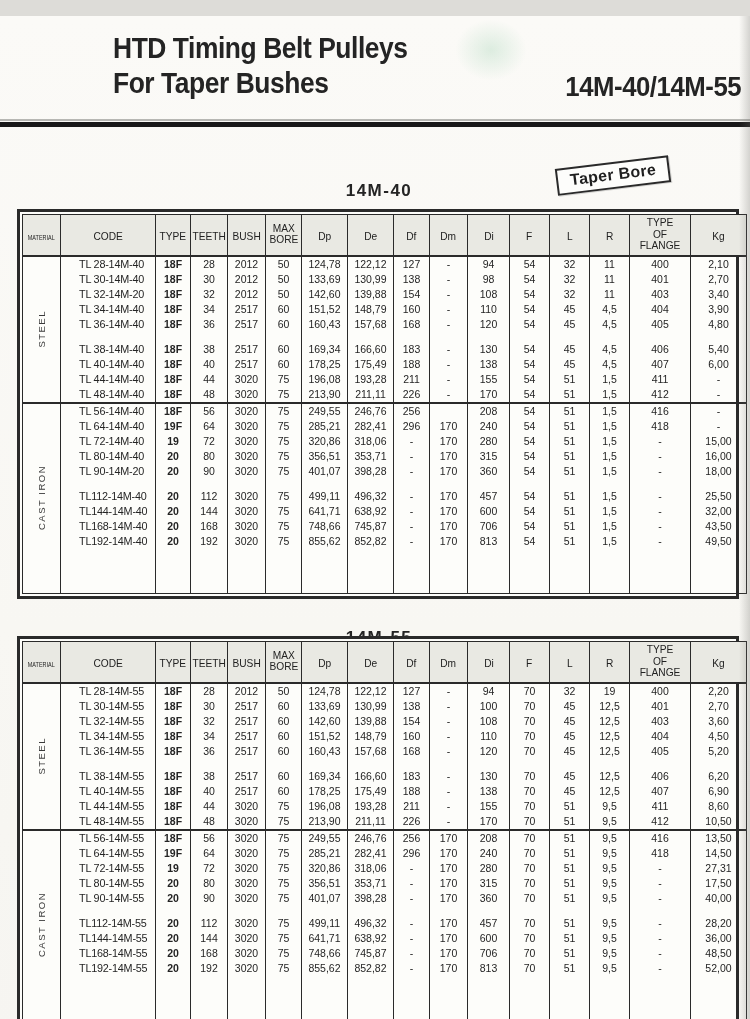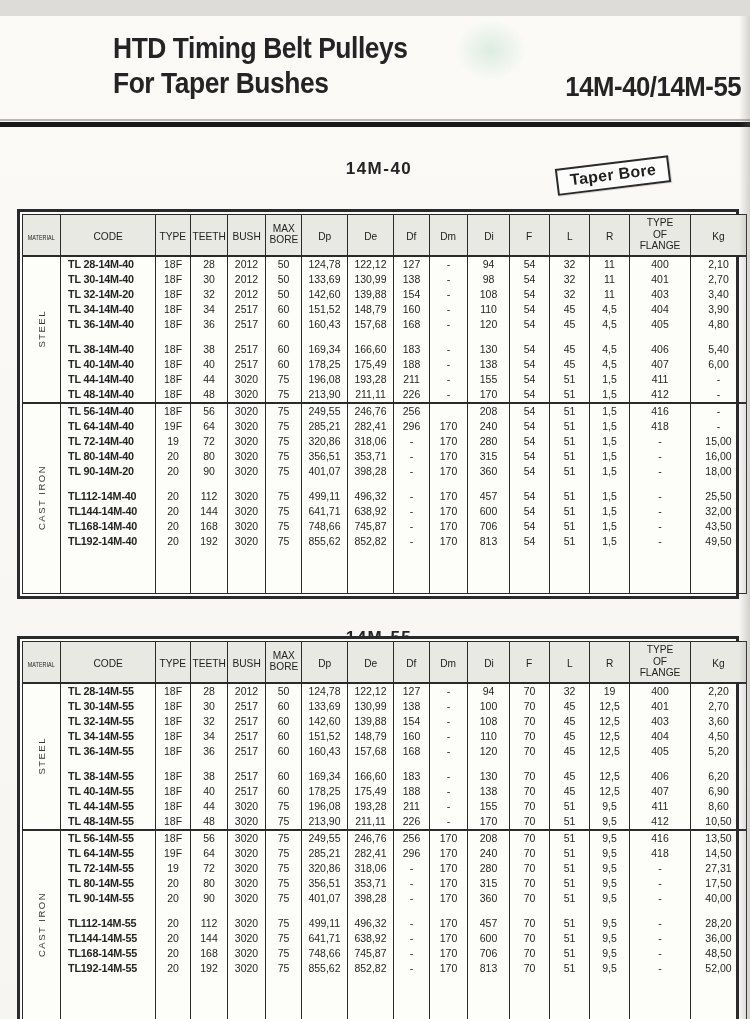--- a/index.html
+++ b/index.html
@@ -16,35 +16,35 @@
         letter-spacing:-0.5px;transform:scaleX(0.88);transform-origin:left top;color:#242424;}
   .model{position:absolute;right:9px;top:55px;font-size:28px;font-weight:bold;letter-spacing:-0.5px;
         transform:scaleX(0.92);transform-origin:right top;color:#242424;}
   .rule-thin{position:absolute;left:0;top:103px;width:750px;height:2px;background:#b7b7b3;}
   .rule-thick{position:absolute;left:0;top:106px;width:750px;height:5px;background:#181818;}
   .badge{position:absolute;left:556px;top:146px;transform:rotate(-7deg);
         border:2px solid #2a2a2a;background:#fdfdfb;padding:2px 12px 3px;
         font-size:16px;font-weight:bold;letter-spacing:0.3px;box-shadow:1px 1px 0 rgba(0,0,0,0.15);}
   .tbl-title{position:absolute;left:18px;width:722px;text-align:center;
         font-size:17px;font-weight:bold;letter-spacing:1.5px;color:#242424;}
-  #title-t0{top:143px;} #title-t1{top:612px;}
+  #title-t0{top:165px;} #title-t1{top:612px;}
   .tbl-wrap{position:absolute;left:17px;width:722px;border:3px solid #2a2a2a;padding:2px;
         background:#fdfdfa;box-sizing:border-box;}
   #tbl-0{top:193px;} #tbl-1{top:620px;}
   table.spec{width:100%;border-collapse:collapse;table-layout:fixed;border:1px solid #2a2a2a;}
   .spec th{background:#e9e9e3;font-weight:normal;height:40px;border-left:1px solid #2a2a2a;
         border-bottom:2px solid #2a2a2a;text-align:center;vertical-align:middle;padding:0;}
   .spec th span{display:inline-block;white-space:pre-line;font-size:10.5px;line-height:1.12;
         transform:scaleX(0.97);color:#222;}
   .spec th.mat-h span{font-size:7px;transform:scaleX(0.78);letter-spacing:0;}
   .spec td{border-left:1px solid #2a2a2a;text-align:center;height:15px;padding:0;
         font-size:10.5px;line-height:1.05;color:#242424;overflow:hidden;}
-  .spec td.code{text-align:left;padding-left:7px;font-weight:bold;font-size:10.8px;white-space:nowrap;
+  .spec td.code{text-align:left;padding-left:18px;font-weight:normal;font-size:10.8px;white-space:nowrap;
         letter-spacing:-0.2px;}
-  .spec td.type{font-weight:normal;}
+  .spec td.type{font-weight:bold;}
   .spec td.mat{border-left:none;vertical-align:middle;text-align:center;}
   .vlabel{display:inline-block;writing-mode:vertical-rl;transform:rotate(180deg);
         font-size:9.5px;letter-spacing:1.5px;color:#3a3a3a;}
   tbody.grp{border-bottom:2px solid #2a2a2a;}
   tbody.grp:last-child{border-bottom:none;}
   tr.spacer td{height:10px;}
   tr.filler td{height:44px;}
 </style>
 </head>
 <body>

